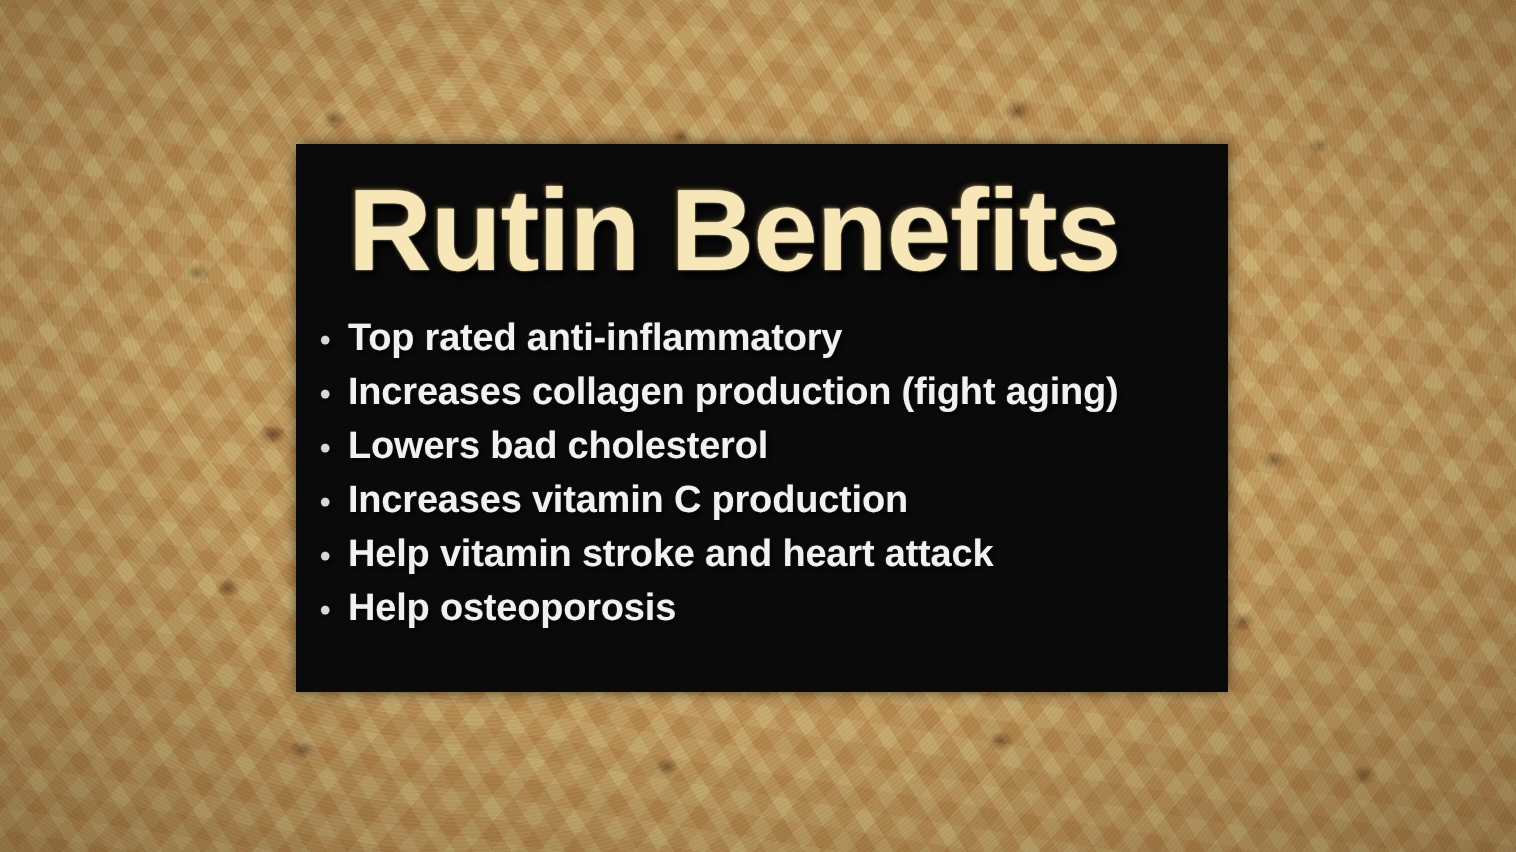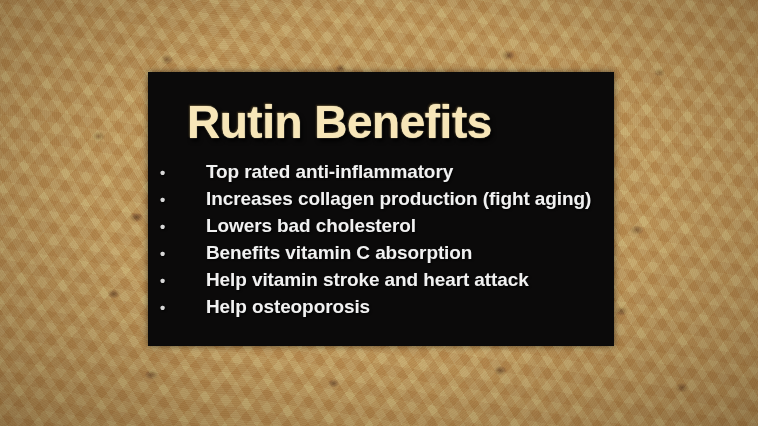--- a/index.html
+++ b/index.html
@@ -122,23 +122,23 @@
     position: absolute;
     left: 148px;
     top: 72px;
     width: 466px;
     height: 274px;
     background: #0b0a0a;
     box-shadow: 0 0 6px rgba(0,0,0,0.55);
   }
 
   .slide-title {
-    margin: 13px;
+    margin: 0;
     padding: 14px 0 0 26px;
-    font-size: 46px;
+    font-size: 58px;
     line-height: 1.02;
     font-weight: bold;
     letter-spacing: -0.5px;
     color: #f7e6b8;
     text-shadow:
        0 0 1px rgba(255,248,220,0.9),
        2px 3px 4px rgba(0,0,0,0.9),
       -1px -1px 2px rgba(120,96,48,0.55);
     white-space: nowrap;
   }
@@ -162,21 +162,20 @@
   .bullet-marker {
     flex: 0 0 auto;
     width: 14px;
     color: #d8d8d8;
     font-size: 15px;
     line-height: 26px;
     text-align: left;
   }
   .bullet-text {
     flex: 0 1 auto;
-    margin-left: 32px;
   }
 </style>
 </head>
 <body>
 
 <div class="slide">
 
   <div class="bg-photo"></div>
   <div class="bg-crevice"></div>
   <div class="bg-facets"></div>
@@ -199,21 +198,21 @@
         <span class="bullet-text">Increases collagen production (fight aging)</span>
       </li>
 
       <li class="bullet-item">
         <span class="bullet-marker">•</span>
         <span class="bullet-text">Lowers bad cholesterol</span>
       </li>
 
       <li class="bullet-item">
         <span class="bullet-marker">•</span>
-        <span class="bullet-text">Benefits vitamin C absorption</span>
+        <span class="bullet-text">Increases vitamin C production</span>
       </li>
 
       <li class="bullet-item">
         <span class="bullet-marker">•</span>
         <span class="bullet-text">Help vitamin stroke and heart attack</span>
       </li>
 
       <li class="bullet-item">
         <span class="bullet-marker">•</span>
         <span class="bullet-text">Help osteoporosis</span>

